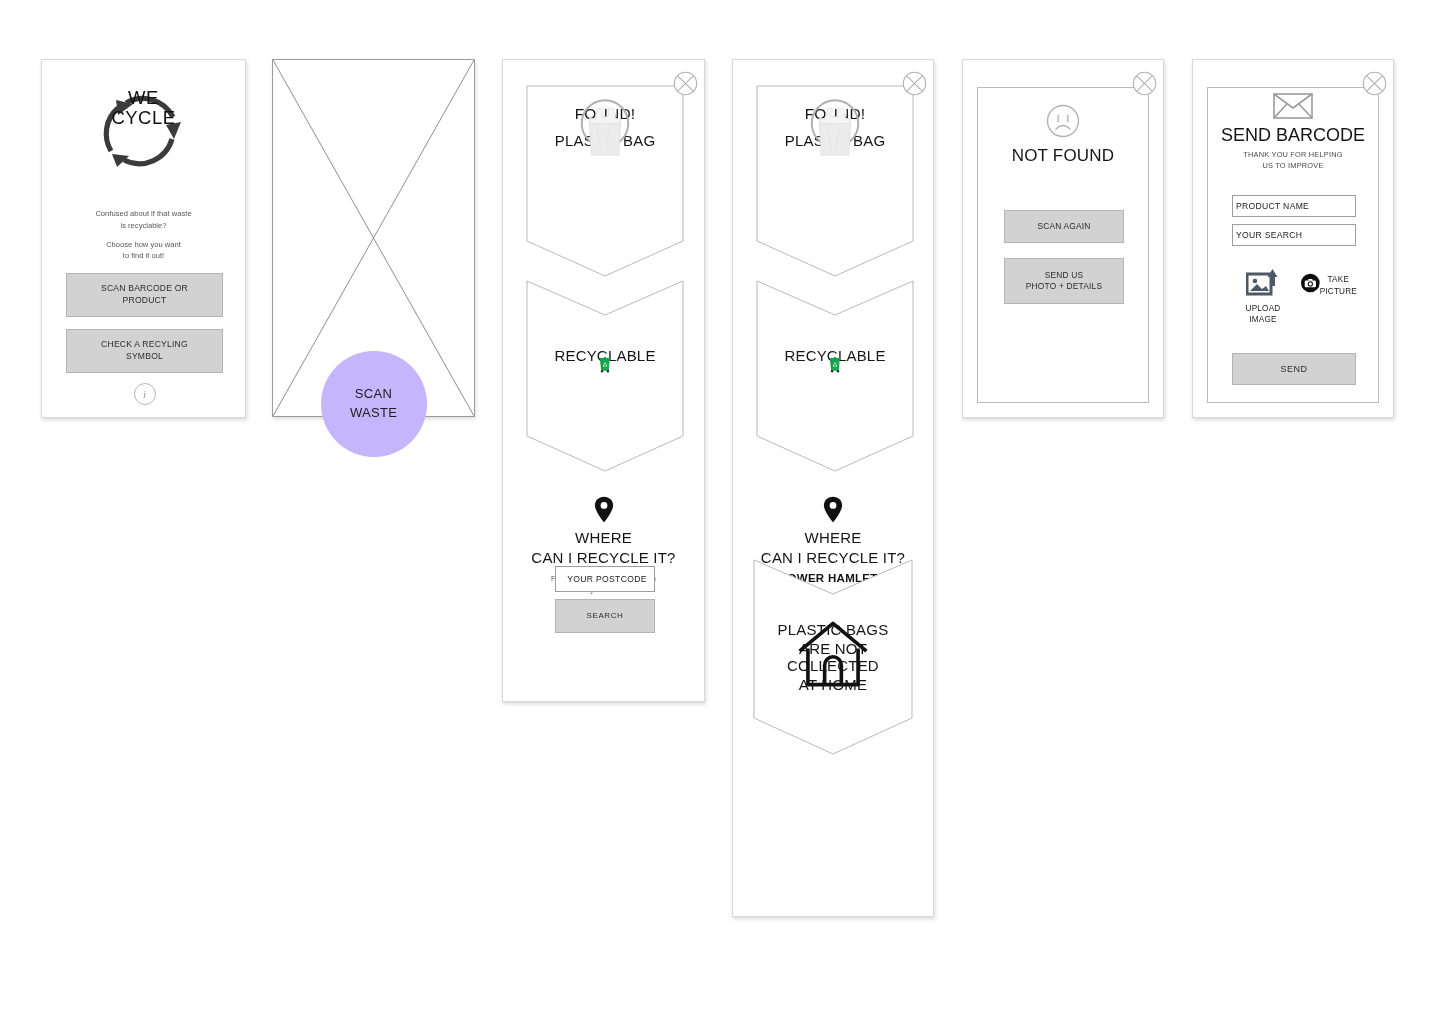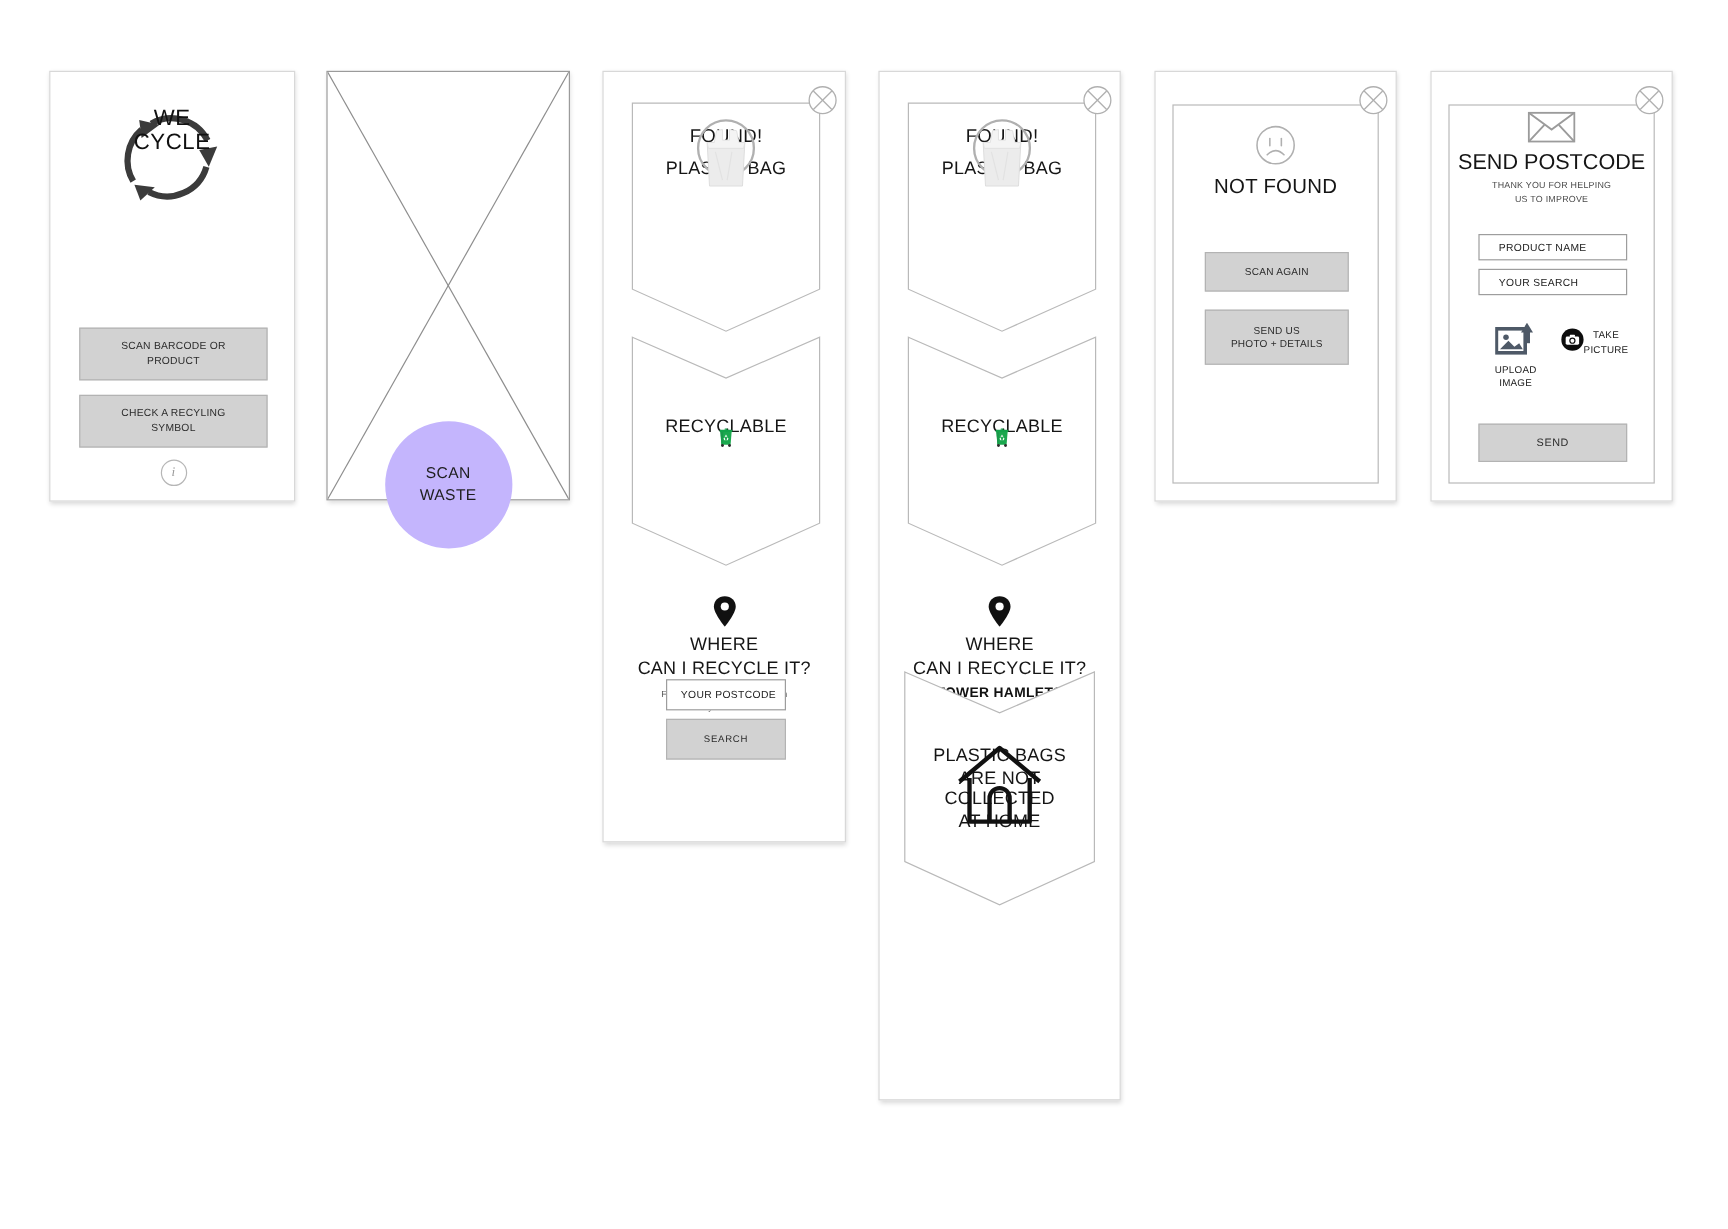--- a/index.html
+++ b/index.html
@@ -80,21 +80,21 @@
   .s3{left:502px;top:59px;width:203px;height:643px;}
   
   .s4{left:732px;top:59px;width:202px;height:858px;}
   
   .s5{left:962px;top:59px;width:202px;height:359px;}
   
   .s6{left:1192px;top:59px;width:202px;height:359px;}
 
   .field{
     position:absolute;border:1px solid #9d9d9d;background:#fff;box-sizing:border-box;
-    display:flex;align-items:center;padding-left:16px;font-size:8.6px;color:#222;
+    display:flex;align-items:center;padding-left:3px;font-size:8.6px;color:#222;
     letter-spacing:.3px;cursor:text;
   }
 
   .pin{width:20px;height:27px;}
   .bin{width:46px;height:58px;}
   .bagimg{width:46px;height:52px;}
 
   .center-col{position:absolute;left:0;right:0;display:flex;flex-direction:column;align-items:center;}
 
   .icolbl{font-size:8.2px;color:#1c1c1c;text-align:center;line-height:1.35;letter-spacing:.2px;}
@@ -116,20 +116,27 @@
         <polygon points="28,16 45,20 30,31" fill="#3b3b3b"></polygon>
         <polygon points="93,38 86,55 78,41" fill="#3b3b3b"></polygon>
         <polygon points="24,70 41,72 29,83" fill="#3b3b3b"></polygon>
       </svg>
     </div>
     <div class="logo-text">
       <div>WE</div>
       <div>CYCLE</div>
     </div>
 
+    <div class="blurb">
+      <div>Confused about if that waste</div>
+      <div>is recyclable?</div>
+      <span class="gap"></span>
+      <div>Choose how you want</div>
+      <div>to find it out!</div>
+    </div>
 
     <div class="gbtn btn1">
       <div>
         <div>SCAN BARCODE OR</div>
         <div>PRODUCT</div>
       </div>
     </div>
     <div class="gbtn btn2">
       <div>
         <div>CHECK A RECYLING</div>
@@ -341,21 +348,21 @@
 
   <div class="screen s6">
     <div class="inner-frame"></div>
 
     <div class="center-col" style="top:33px;">
       <svg width="40" height="26" viewBox="0 0 40 26">
         <rect x="1" y="1" width="38" height="24" fill="#fff" stroke="#9b9b9b" stroke-width="1.6"></rect>
         <path d="M1 1 L20 15 L39 1" fill="none" stroke="#9b9b9b" stroke-width="1.6"></path>
         <path d="M1 25 L14 11 M39 25 L26 11" fill="none" stroke="#9b9b9b" stroke-width="1.6"></path>
       </svg>
-      <div class="ttl-lg" style="margin-top:6px;font-size:18px;letter-spacing:0;">SEND POSTCODE</div>
+      <div class="ttl-lg" style="margin-top:6px;font-size:18px;letter-spacing:0;">SEND BARCODE</div>
       <div style="margin-top:4px;font-size:7.4px;color:#4a4a4a;line-height:1.45;text-align:center;letter-spacing:.2px;">
         <div>THANK YOU FOR HELPING</div>
         <div>US TO IMPROVE</div>
       </div>
     </div>
 
     <div class="field" style="left:39px;top:135px;width:124px;height:22px;">
       <span>PRODUCT NAME</span>
     </div>
     <div class="field" style="left:39px;top:164px;width:124px;height:22px;">

